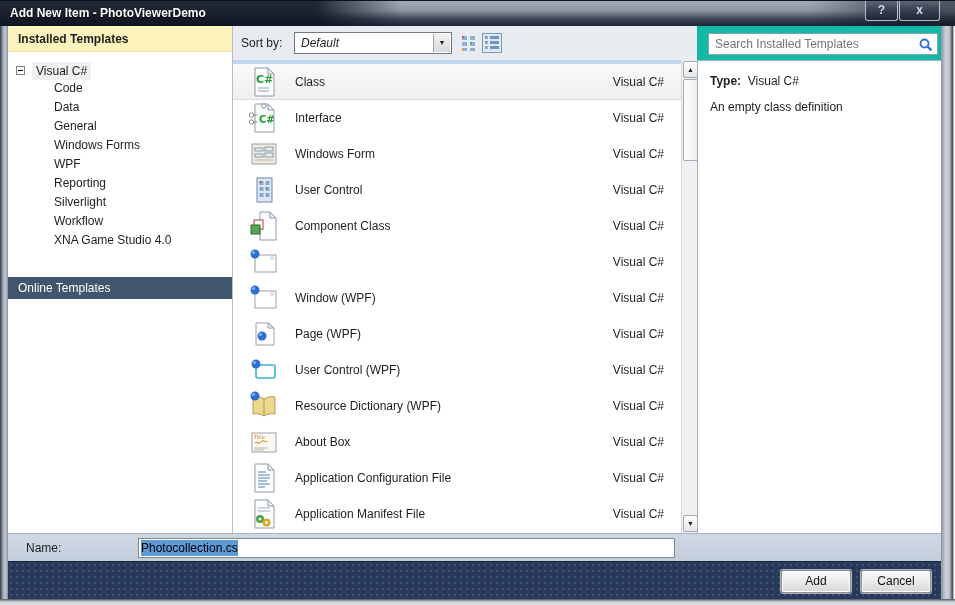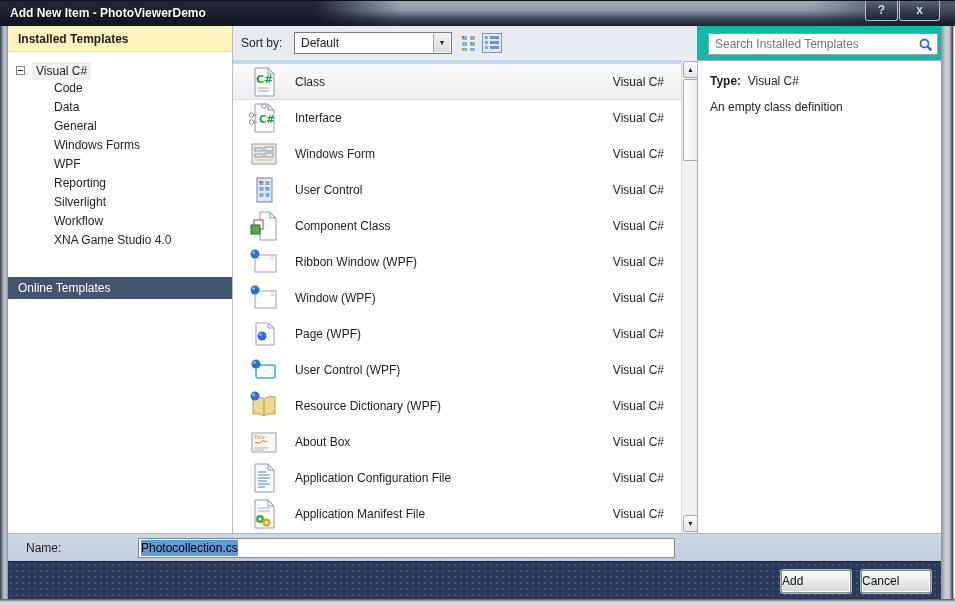--- a/index.html
+++ b/index.html
@@ -46,21 +46,21 @@
   .tree-item { height:19px; line-height:19px; padding-left:46px; cursor:default; }
   .online-header { position:absolute; left:0; top:251px; width:224px; height:22px; background:#41566e;
     color:#fff; line-height:22px; padding-left:10px; }
 
   
   .main-toolbar { position:absolute; left:224px; top:0; width:465px; height:34px; background:#e8ebef;
     border-left:1px solid #b6bdc6; }
   .sortby-label { position:absolute; left:8px; top:0; height:34px; line-height:34px; }
   .sort-select { position:absolute; left:61px; top:6px; width:158px; height:22px; background:#fff;
     border:1px solid #707880; }
-  .sort-value { position:absolute; left:6px; top:0; height:20px; line-height:20px; }
+  .sort-value { position:absolute; left:6px; top:0; height:20px; line-height:20px;font-style:italic; }
   .sort-arrow { position:absolute; right:1px; top:1px; width:17px; height:18px;
     background:linear-gradient(180deg,#f3f3f3,#d8dadd); border-left:1px solid #9aa2ac;
     text-align:center; line-height:18px; font-size:7px; color:#222; }
   .viewmode { position:absolute; top:7px; width:20px; height:20px; padding:1px; }
   .viewmode.one { left:226px; }
   .viewmode.two { left:249px; border:1px solid #7a99bd; background:#dce8f5; }
 
   
   .list { position:absolute; left:224px; top:34px; width:465px; height:473px; background:#fff;
     border-left:1px solid #b6bdc6; }
@@ -102,21 +102,21 @@
   .name-input { position:absolute; left:130px; top:4px; width:537px; height:20px; background:#fff;
     border:1px solid #7e8794; line-height:18px; padding-left:2px; white-space:nowrap; overflow:hidden; }
   .name-selection { background:#5f9ad6; color:#000000; padding:1px 0; }
 
   
   .footer { position:absolute; left:0; top:535px; width:933px; height:38px; background:#28395a;
     background-image:radial-gradient(rgba(130,155,200,.28) 1px, transparent 1.3px);
     background-size:6px 6px; border-top:1px solid #1a2740; }
   .dlg-btn { position:absolute; top:8px; width:70px; height:23px; border:1px solid #8e8e8e;
     border-radius:2px; background:linear-gradient(180deg,#fdfdfd 0%,#ebebeb 45%,#d7d7d7 100%);
-    box-shadow:0 0 0 1px #aab4c6, inset 0 0 0 1px #fff; line-height:21px;
+    box-shadow:0 0 0 1px #aab4c6, inset 0 0 0 1px #fff; text-align:center; line-height:21px;
     font-family:"Liberation Sans",sans-serif; font-size:12px; color:#111; cursor:default; }
   .btn-add { left:773px; }
   .btn-cancel { left:853px; }
 
   svg { display:block; }
 </style>
 </head>
 <body>
 
 <div id="window">
@@ -279,21 +279,20 @@
 
   <div class="row">
     <span class="row-icon">
               <svg width="32" height="32" viewBox="0 0 32 32" stroke-width="1">
                 <rect x="7" y="9" width="21" height="17" fill="#fff" stroke="#9aa2ae"></rect>
                 <path d="M22 11h4M22 13h4" stroke="#c2c8d2"></path>
                 <circle cx="7" cy="8" r="4.5" fill="#2f6fd4"></circle>
                 <circle cx="5.5" cy="6.5" r="1.6" fill="#82b2f2"></circle>
               </svg>
             </span>
-    <span class="row-label">Ribbon Window (WPF)</span>
     <span class="row-lang">Visual C#</span>
   </div>
 
   <div class="row">
     <span class="row-icon">
               <svg width="32" height="32" viewBox="0 0 32 32" stroke-width="1">
                 <rect x="7" y="9" width="21" height="17" fill="#fff" stroke="#9aa2ae"></rect>
                 <path d="M22 11h4M22 13h4" stroke="#c2c8d2"></path>
                 <circle cx="7" cy="8" r="4.5" fill="#2f6fd4"></circle>
                 <circle cx="5.5" cy="6.5" r="1.6" fill="#82b2f2"></circle>

